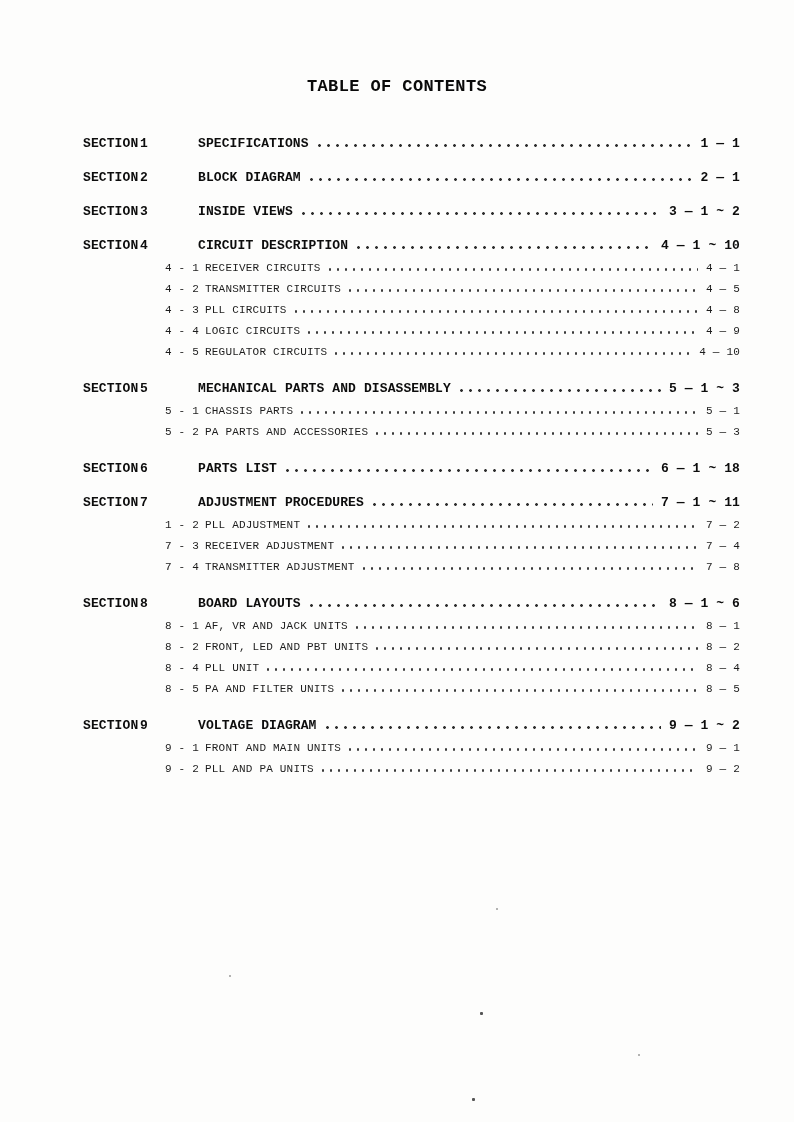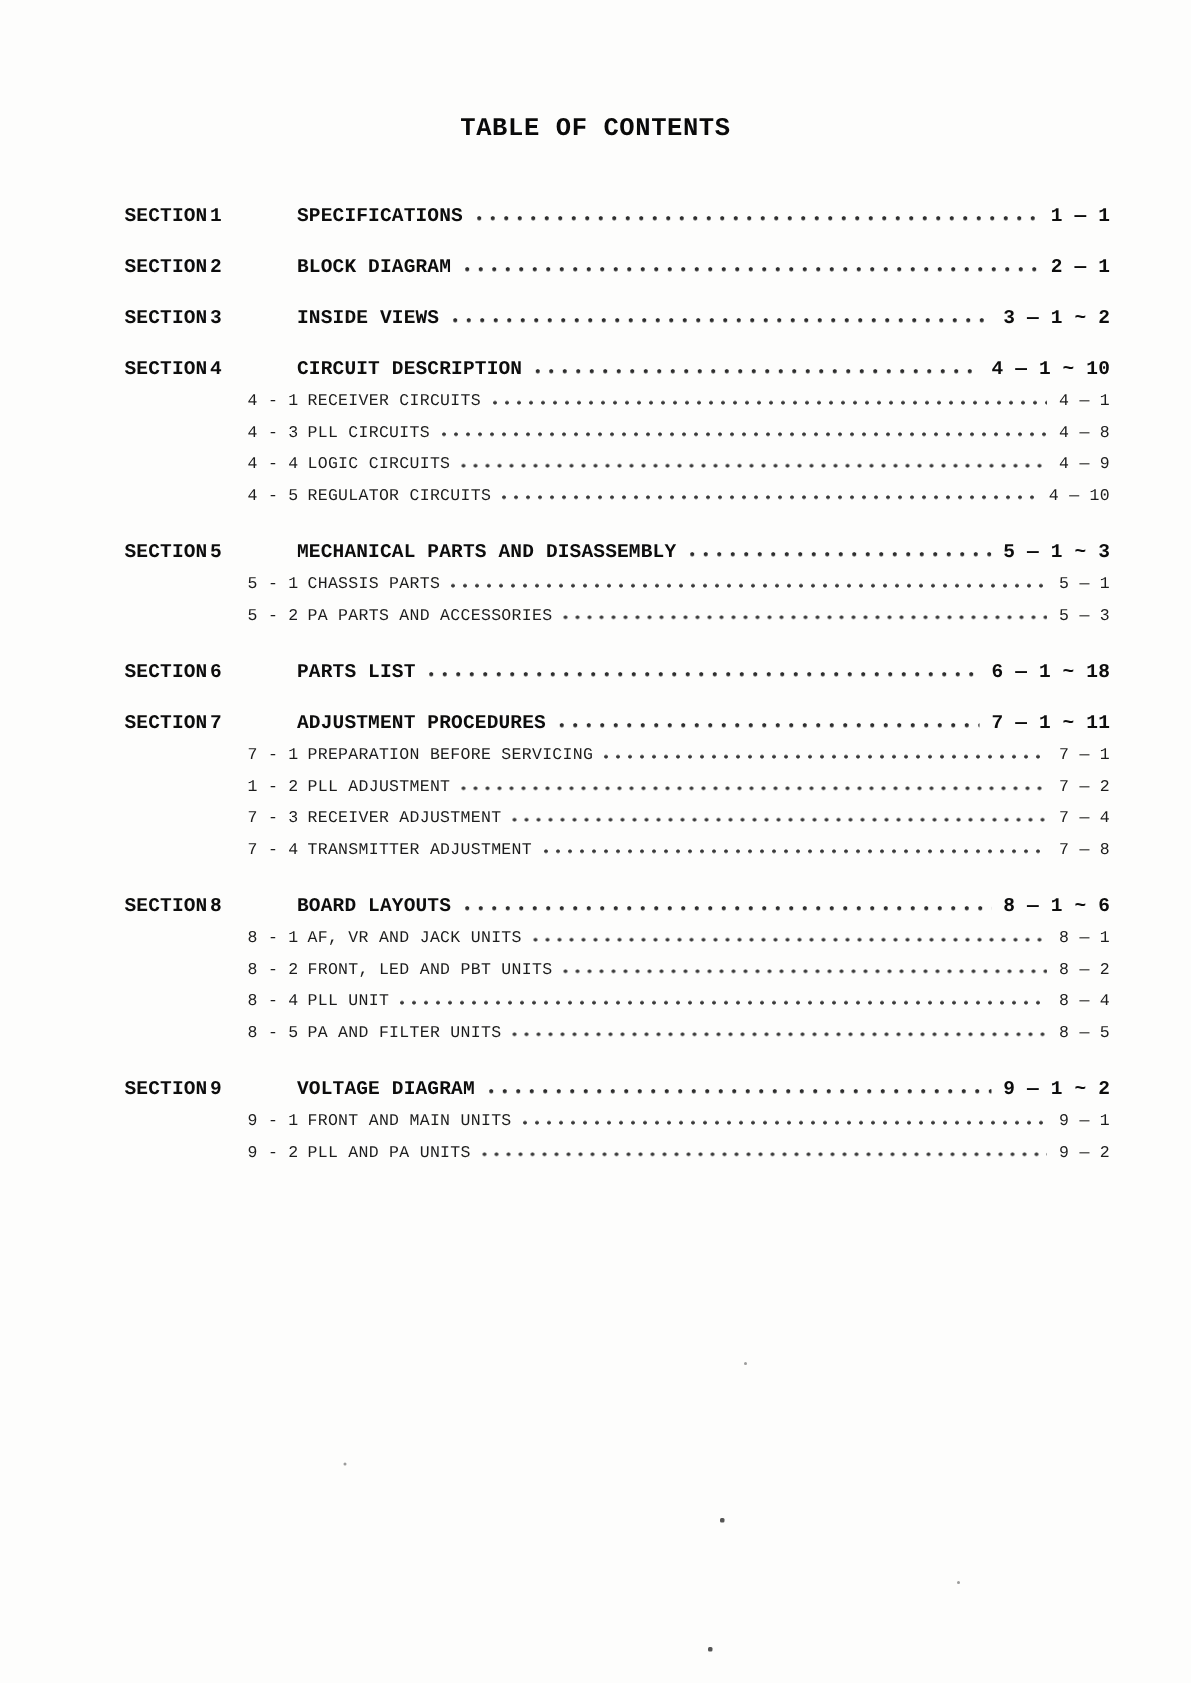--- a/index.html
+++ b/index.html
@@ -124,20 +124,26 @@
       <span class="c-page">4 — 1 ~ 10</span>
     </div>
     <div class="subs">
   <div class="row sub">
     <span class="s-num">4 - 1</span>
     <span class="c-title">RECEIVER CIRCUITS</span>
     <span class="leader sub-leader"></span>
     <span class="c-page">4 — 1</span>
   </div>
 
+  <div class="row sub">
+    <span class="s-num">4 - 2</span>
+    <span class="c-title">TRANSMITTER CIRCUITS</span>
+    <span class="leader sub-leader"></span>
+    <span class="c-page">4 — 5</span>
+  </div>
 
   <div class="row sub">
     <span class="s-num">4 - 3</span>
     <span class="c-title">PLL CIRCUITS</span>
     <span class="leader sub-leader"></span>
     <span class="c-page">4 — 8</span>
   </div>
 
   <div class="row sub">
     <span class="s-num">4 - 4</span>
@@ -193,26 +199,20 @@
 
   <div class="section-block">
     <div class="row main">
       <span class="c-lbl">SECTION</span>
       <span class="c-num">7</span>
       <span class="c-title">ADJUSTMENT PROCEDURES</span>
       <span class="leader"></span>
       <span class="c-page">7 — 1 ~ 11</span>
     </div>
     <div class="subs">
-  <div class="row sub">
-    <span class="s-num">7 - 1</span>
-    <span class="c-title">PREPARATION BEFORE SERVICING</span>
-    <span class="leader sub-leader"></span>
-    <span class="c-page">7 — 1</span>
-  </div>
 
   <div class="row sub">
     <span class="s-num">1 - 2</span>
     <span class="c-title">PLL ADJUSTMENT</span>
     <span class="leader sub-leader"></span>
     <span class="c-page">7 — 2</span>
   </div>
 
   <div class="row sub">
     <span class="s-num">7 - 3</span>

